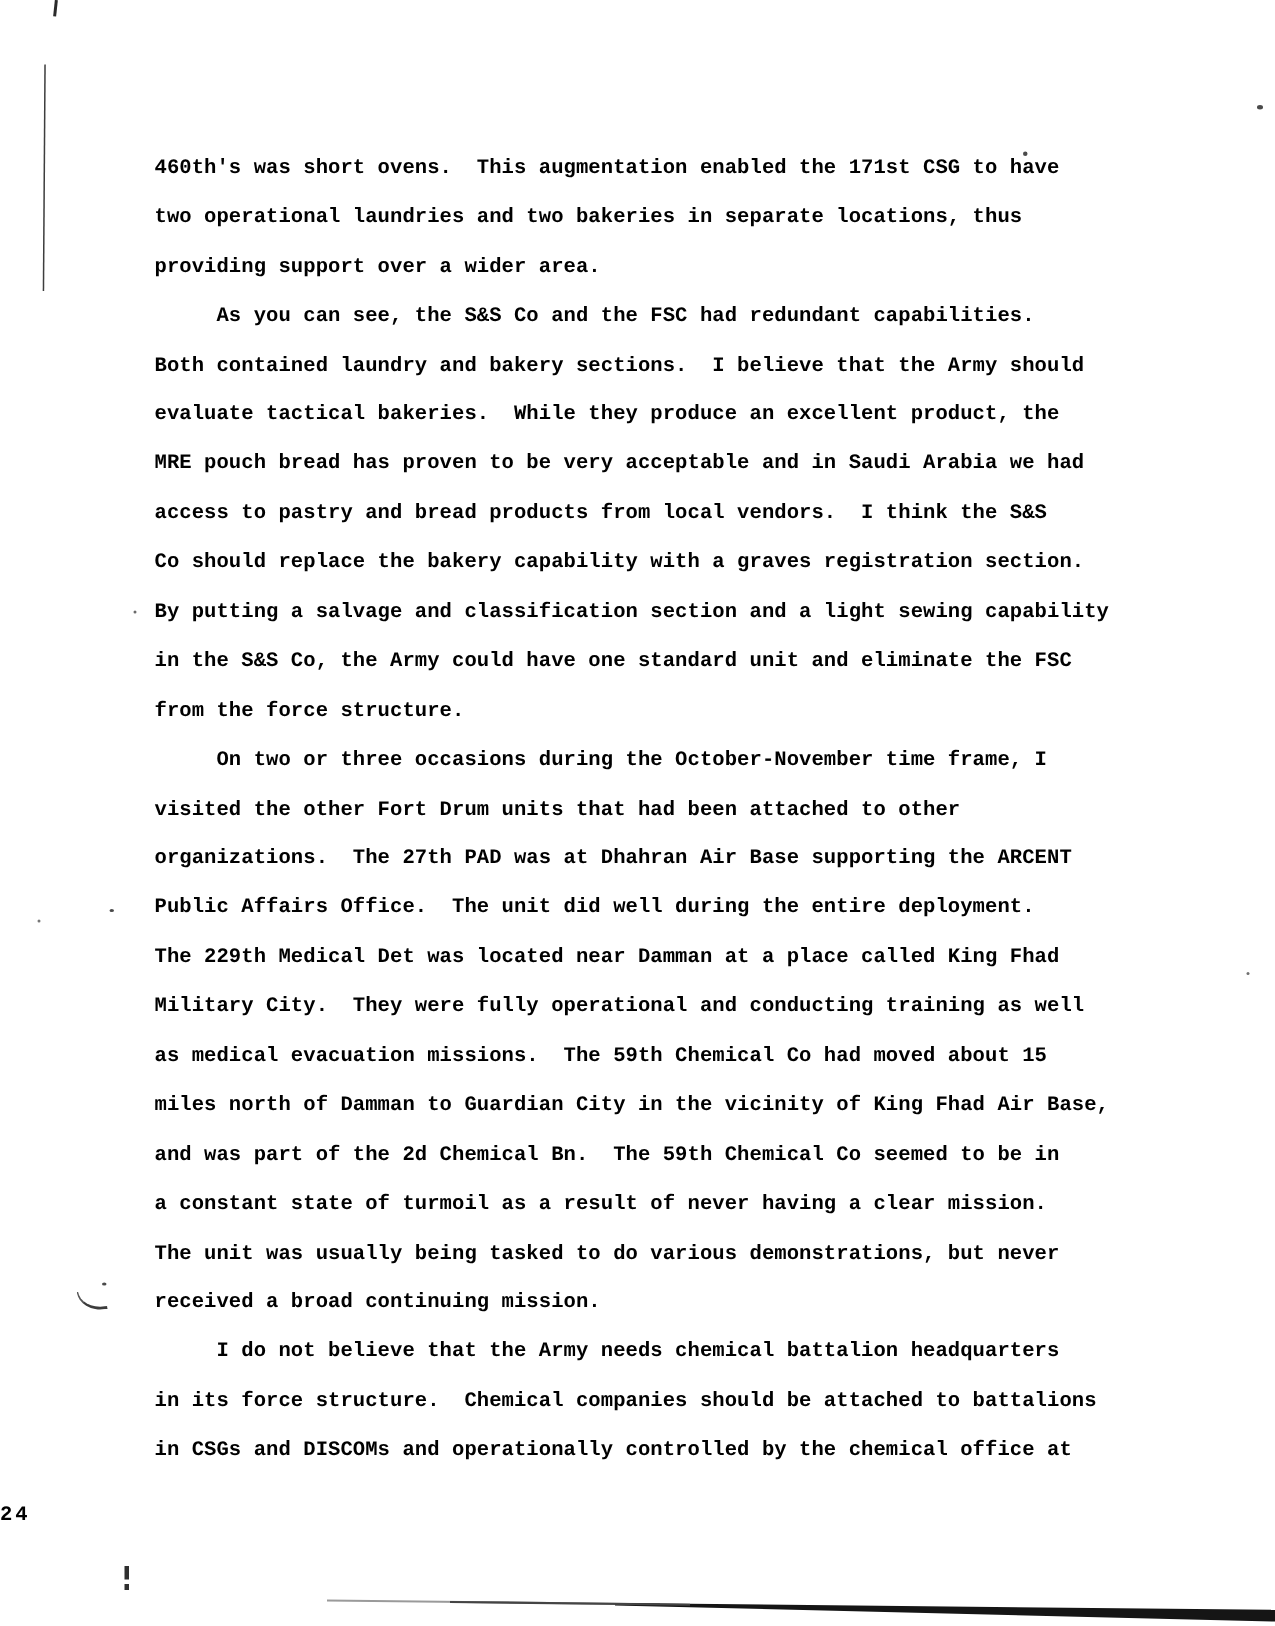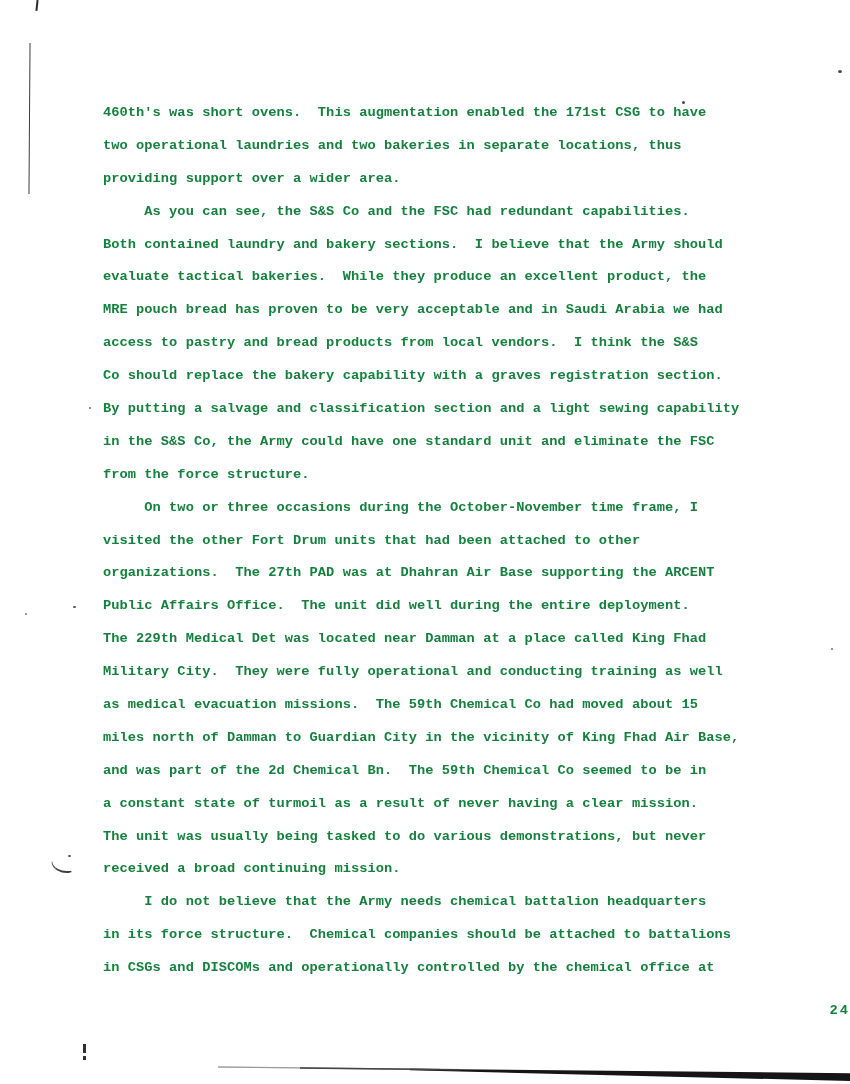--- a/index.html
+++ b/index.html
@@ -7,41 +7,41 @@
     padding: 0;
     background: #ffffff;
   }
   .page {
     position: relative;
     width: 850px;
     height: 1084px;
     background: #ffffff;
     overflow: hidden;
     font-family: "Liberation Mono", "DejaVu Sans Mono", monospace;
-    color: #15803d;
+    color: #000000;
   }
   .text-block {
     position: absolute;
     left: 103px;
     top: 97px;
     font-size: 13.7px;
     font-weight: bold;
     line-height: 32.9px;
     white-space: pre;
     letter-spacing: 0.05px;
   }
   .line {
     height: 32.9px;
   }
   .page-number {
     position: absolute;
     top: 1003px;
     left: 0;
     width: 850px;
-    text-align: right;
+    text-align: left;
     font-size: 13.7px;
     font-weight: bold;
     letter-spacing: 2px;
   }
   
   .artifact { position: absolute; }
   .top-tick {
     left: 36px; top: 0; width: 2px; height: 11px;
     background: #2a2a2a; transform: rotate(6deg);
   }

